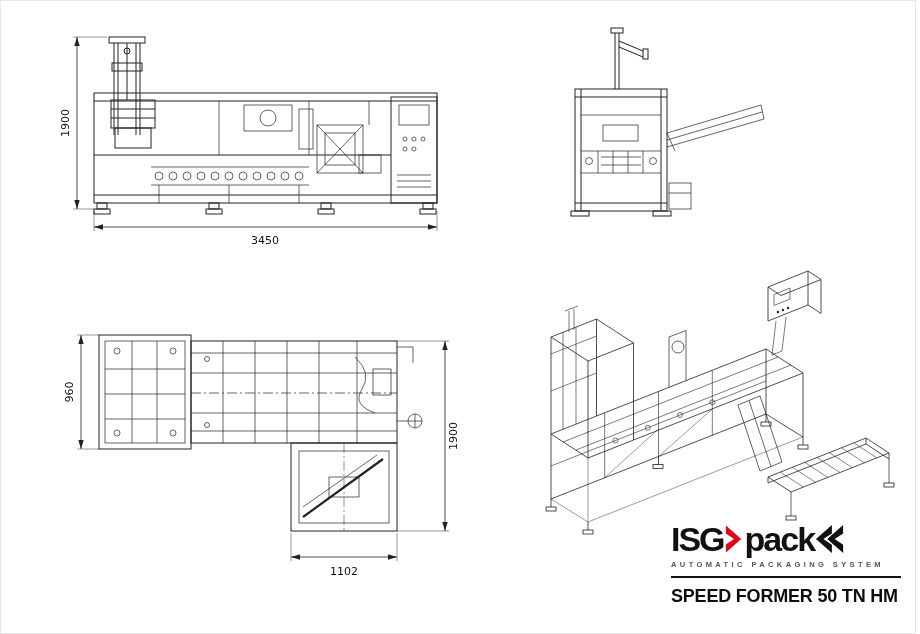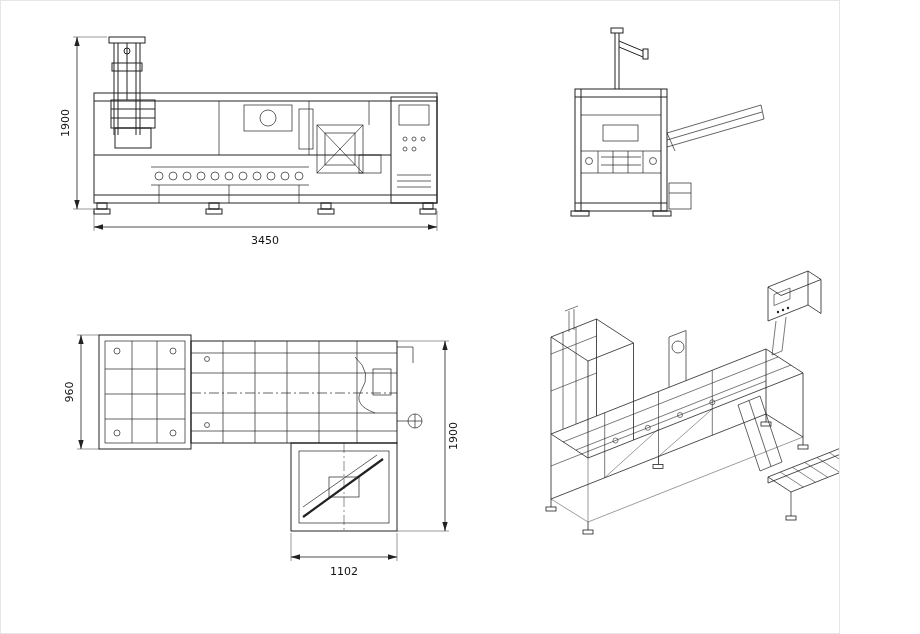--- a/index.html
+++ b/index.html
@@ -1,17 +1,17 @@
 <!DOCTYPE html>
 <html><head>
 <meta charset="utf-8">
 <style>
   html,body{margin:0;padding:0;background:#fff;}
   .page{
-    position:relative;width:840px;height:634px;background:#ffffff;
+    position:relative;width:916px;height:634px;background:#ffffff;
     overflow:hidden;font-family:"DejaVu Sans", sans-serif;
     border:1px solid #e6e6e6;box-sizing:border-box;
   }
   .view{position:absolute;}
   svg{display:block;}
   .dim-text{font-family:"DejaVu Sans",sans-serif;font-size:11px;fill:#111;}
   
   .brand-block{position:absolute;left:670px;top:520px;width:230px;}
   .brand-row{display:flex;align-items:center;height:36px;}
   .brand-isg{font-family:"Liberation Sans",sans-serif;font-weight:bold;font-size:34px;
@@ -292,14 +292,29 @@
         <path d="M274.3,213.1 L297.3,228.1 M286.5,208.3 L309.5,223.3 M298.8,203.4 L321.8,218.4
                  M311,198.5 L334,213.5 M323.3,193.6 L346.3,208.6 M335.5,188.8 L358.5,203.8
                  M347.8,183.9 L370.8,198.9" stroke-width="0.55"></path>
         <path d="M285,233 L285,257 M383,200 L383,224" stroke-width="0.7"></path>
         <rect x="280" y="257" width="10" height="4"></rect>
           <rect x="378" y="224" width="10" height="4"></rect>
       </g>
     </svg>
   </div>
 
+  <div class="brand-block">
+    <div class="brand-row">
+      <span class="brand-isg">ISG</span>
+      <svg class="brand-chev" width="18" height="30" viewBox="0 0 20 32">
+        <path d="M1,1 L18,16 L1,31 L1,22 L10,16 L1,10 Z" fill="#e30613"></path>
+      </svg>
+      <span class="brand-pack">pack</span>
+      <svg class="brand-chev" width="30" height="30" viewBox="0 0 32 32">
+        <path d="M18,1 L1,16 L18,31 L18,22 L9,16 L18,10 Z" fill="#111"></path>
+        <path d="M30,1 L13,16 L30,31 L30,22 L21,16 L30,10 Z" fill="#111"></path>
+      </svg>
+    </div>
+    <div class="brand-tagline">AUTOMATIC PACKAGING SYSTEM</div>
+    <div class="model-title">SPEED FORMER 50 TN HM</div>
+  </div>
 
 </div>
 
 </body></html>

